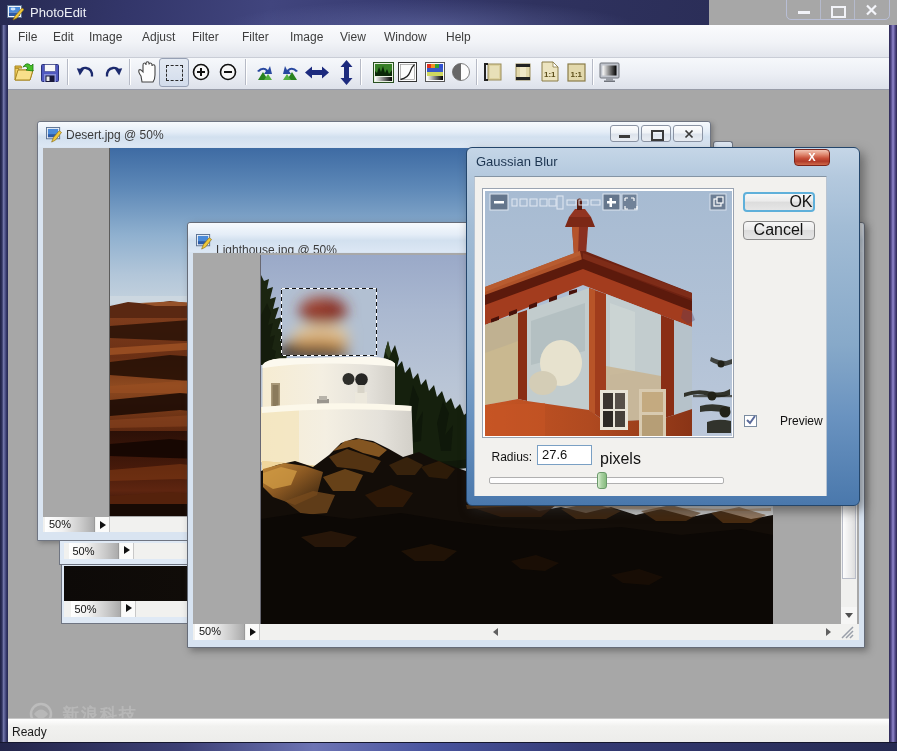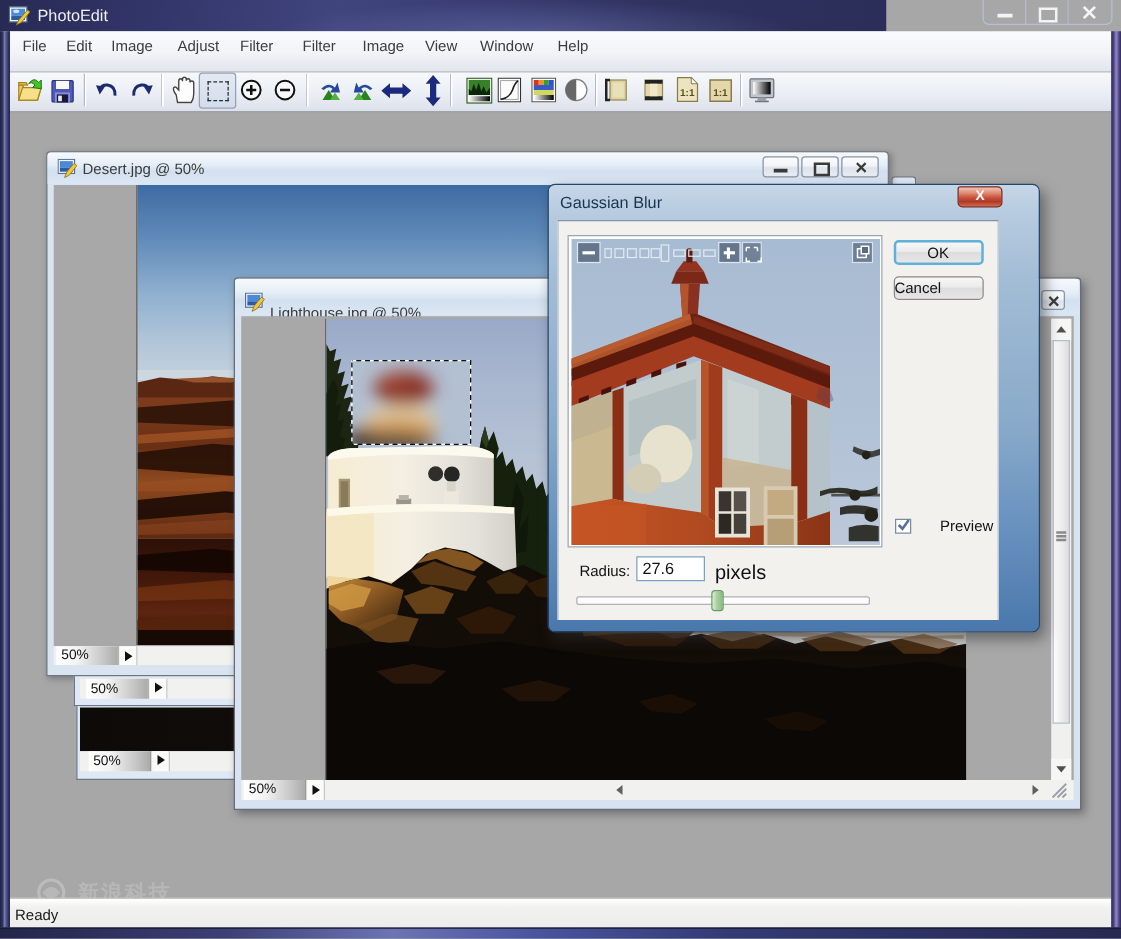--- a/index.html
+++ b/index.html
@@ -411,21 +411,21 @@
     <div class="zbox" style="left:2px;top:0;height:15.5px;">50%</div>
     <div class="zbtn" style="left:53px;top:0;height:15.5px;"></div>
     <div class="ab" style="left:300px;top:4px;width:0;height:0;border-right:5px solid #606060;border-top:4px solid transparent;border-bottom:4px solid transparent;"></div>
     <div class="ab" style="left:633px;top:4px;width:0;height:0;border-left:5px solid #606060;border-top:4px solid transparent;border-bottom:4px solid transparent;"></div>
     <svg class="ab" style="left:648px;top:2px;" width="14" height="13">
         <path d="M12 1 L1 12 M12 5 L5 12 M12 9 L9 12" stroke="#9aa0aa" stroke-width="1.5"></path>
       </svg>
   </div>
 </div>
 
-<div class="ab" id="dlg" style="left:438px;top:147px;width:394px;height:359px;border-radius:6px;border:1px solid #24466b;box-sizing:border-box;background:linear-gradient(180deg,#c5d6e7 0%,#b4c9de 8%,#a2bcd5 22%,#87a9c9 55%,#6a93c0 75%,#4a78ac 100%);box-shadow:4px 5px 11px rgba(50,50,50,0.55);">
+<div class="ab" id="dlg" style="left:466px;top:147px;width:394px;height:359px;border-radius:6px;border:1px solid #24466b;box-sizing:border-box;background:linear-gradient(180deg,#c5d6e7 0%,#b4c9de 8%,#a2bcd5 22%,#87a9c9 55%,#6a93c0 75%,#4a78ac 100%);box-shadow:4px 5px 11px rgba(50,50,50,0.55);">
   <div class="ab" style="left:9px;top:6px;font-size:13px;color:#1c3450;">Gaussian Blur</div>
 
   <div class="ab" style="left:327px;top:1px;width:36px;height:17px;background:linear-gradient(180deg,#f2c4b4 0%,#e08a72 30%,#c8503a 55%,#b03a28 75%,#d06a4a 100%);border:1px solid #7c241a;border-radius:2px 4px 4px 4px;box-sizing:border-box;color:#fff;font-weight:bold;font-size:11px;text-align:center;line-height:15px;">X</div>
 
   <div class="ab" style="left:7px;top:28px;width:353px;height:320px;background:#f2f1ee;border-top:1px solid #8494a4;border-left:1px solid #b8c4d2;border-right:1px solid #b8c4d2;box-sizing:border-box;"></div>
 
   <div class="ab" style="left:15px;top:40px;width:252px;height:250px;border:1px solid #9aa4b2;background:#fff;box-sizing:border-box;"></div>
   <div class="ab" id="pvimg" style="left:18px;top:43px;width:247px;height:245px;overflow:hidden;">
     <svg width="247" height="245" viewBox="0 0 247 245">
       <defs>
@@ -534,22 +534,22 @@
         <rect x="124.5" y="7" width="2.5" height="9" fill="#fff"></rect>
         <rect x="137" y="3" width="15" height="16" fill="#5a6a80" opacity="0.7" stroke="#e8eef6" stroke-width="1"></rect>
         <path d="M140 7 l3 0 m-3 0 l0 3 m6 -3 l3 0 m0 0 l0 3 m-9 5 l0 3 l3 0 m6 0 l3 0 l0 -3" stroke="#fff" stroke-width="1.2" fill="none"></path>
         <rect x="225" y="3" width="16" height="16" fill="#5a6a80" opacity="0.75" stroke="#e8eef6" stroke-width="1"></rect>
         <rect x="229" y="8" width="7" height="7" fill="none" stroke="#fff" stroke-width="1.2"></rect>
         <rect x="232" y="6" width="6" height="6" fill="#5a6a80" stroke="#fff" stroke-width="1.2"></rect>
       </g>
     </svg>
   </div>
 
-  <div class="ab" style="left:275.5px;top:44px;width:72px;height:20px;border:2px solid #5fb0da;border-radius:4px;background:linear-gradient(180deg,#f7f7f7 0%,#ebebeb 45%,#dcdcdc 50%,#e6e6e6 100%);box-sizing:border-box;text-align:center;font-size:12px;color:#111;line-height:16px;">OK</div>
-  <div class="ab" style="left:275.5px;top:72.5px;width:72px;height:19px;border:1px solid #8a8a8a;border-radius:4px;background:linear-gradient(180deg,#f7f7f7 0%,#ebebeb 45%,#dcdcdc 50%,#e6e6e6 100%);box-sizing:border-box;text-align:left;font-size:12px;color:#111;line-height:16px;">Cancel</div>
+  <div class="ab" style="left:275.5px;top:44px;width:72px;height:20px;border:2px solid #5fb0da;border-radius:4px;background:linear-gradient(180deg,#f7f7f7 0%,#ebebeb 45%,#dcdcdc 50%,#e6e6e6 100%);box-sizing:border-box;text-align:right;font-size:16px;color:#111;line-height:16px;">OK</div>
+  <div class="ab" style="left:275.5px;top:72.5px;width:72px;height:19px;border:1px solid #8a8a8a;border-radius:4px;background:linear-gradient(180deg,#f7f7f7 0%,#ebebeb 45%,#dcdcdc 50%,#e6e6e6 100%);box-sizing:border-box;text-align:center;font-size:16px;color:#111;line-height:16px;">Cancel</div>
 
   <div class="ab" style="left:277px;top:267px;width:13px;height:12px;background:#fff;border:1px solid #7a8ba0;box-sizing:border-box;"></div>
   <svg class="ab" style="left:278px;top:266px;" width="12" height="12">
       <path d="M2 6 L5 9 L10 2" stroke="#5a6a9a" stroke-width="2" fill="none"></path>
     </svg>
   <div class="ab" style="left:293px;top:266px;font-size:12px;color:#111;margin-left:20px;">Preview</div>
 
   <div class="ab" style="left:24.5px;top:302px;font-size:12px;color:#111;">Radius:</div>
   <div class="ab" style="left:70px;top:297px;width:55px;height:20px;background:#fff;border:1px solid #7aa0c4;box-sizing:border-box;font-size:13px;color:#111;line-height:18px;padding-left:4px;">27.6</div>
   <div class="ab" style="left:133px;top:302px;font-size:16px;color:#111;">pixels</div>

